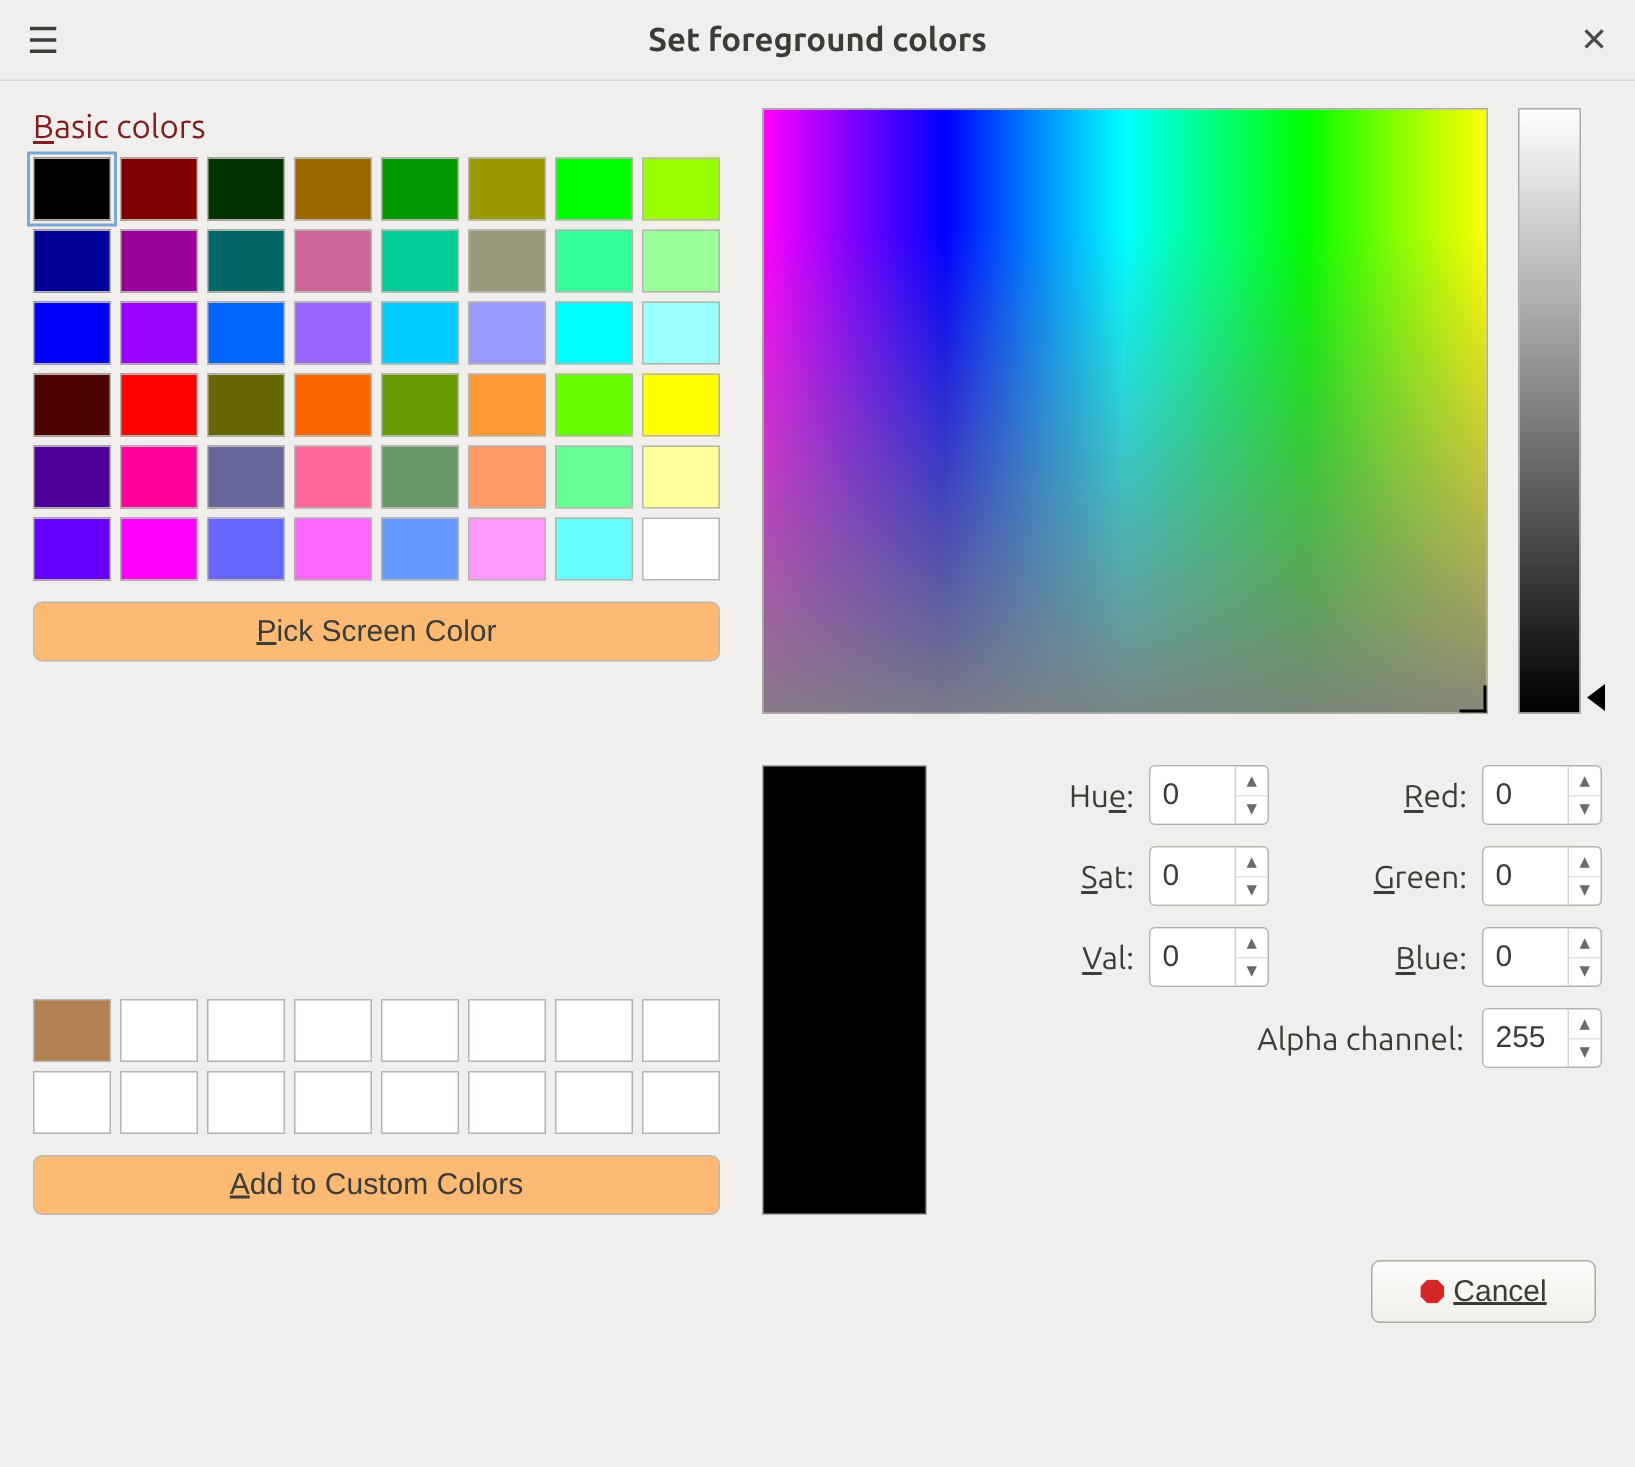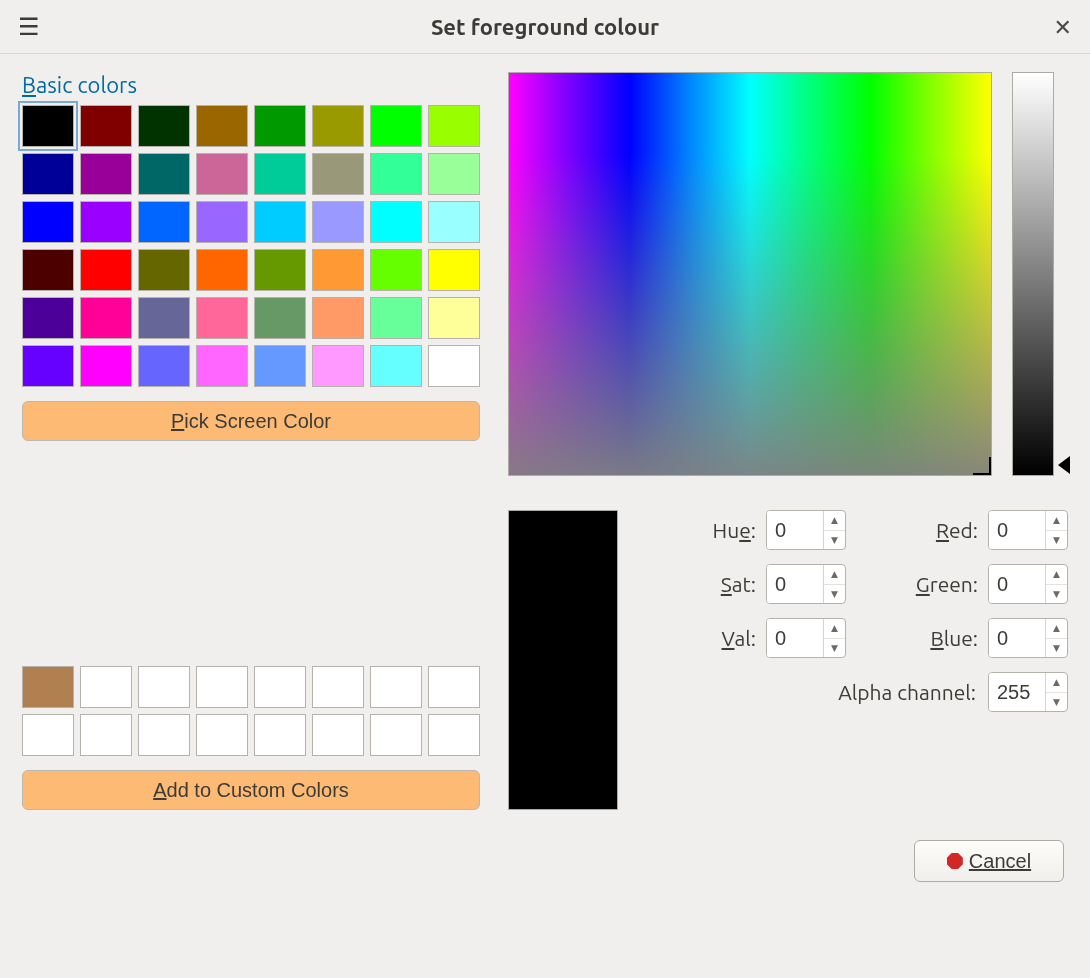--- a/index.html
+++ b/index.html
@@ -45,21 +45,21 @@
 .dialog-body {
   display: flex;
   gap: 28px;
   padding: 18px 22px 20px 22px;
 }
 .left-col { width: 458px; display: flex; flex-direction: column; }
 .right-col { flex: 1; display: flex; flex-direction: column; justify-content: flex-end; }
 
 .section-label {
   font-size: 22px;
-  color: #0369a1;
+  color: #7f1d1d;
   margin-bottom: 8px;
 }
 .section-label .ul { text-decoration: underline; }
 
 .basic-grid, .custom-grid {
   display: grid;
   gap: 6px;
 }
 .basic-grid { grid-template-columns: repeat(8, 52px); grid-auto-rows: 42px; }
 .custom-grid { grid-template-columns: repeat(8, 52px); grid-auto-rows: 42px; width: 460px; }
@@ -253,21 +253,21 @@
   width: 8px; height: 8px;
   background: #3f8f2a;
   border-radius: 0 4px 0 0;
 }
 </style>
 </head>
 <body>
 
 <div class="titlebar">
   <span class="hamburger-icon">☰</span>
-  <div class="title-text">Set foreground colour</div>
+  <div class="title-text">Set foreground colors</div>
   <span class="close-icon">✕</span>
 </div>
 
 <div class="dialog-body">
   <div class="left-col">
     <div class="section-label">
       <span class="ul">B</span><span>asic colors</span>
     </div>
     <div class="basic-grid" id="basic-grid">
         <div class="swatch selected" style="background: rgb(0, 0, 0);"></div>

